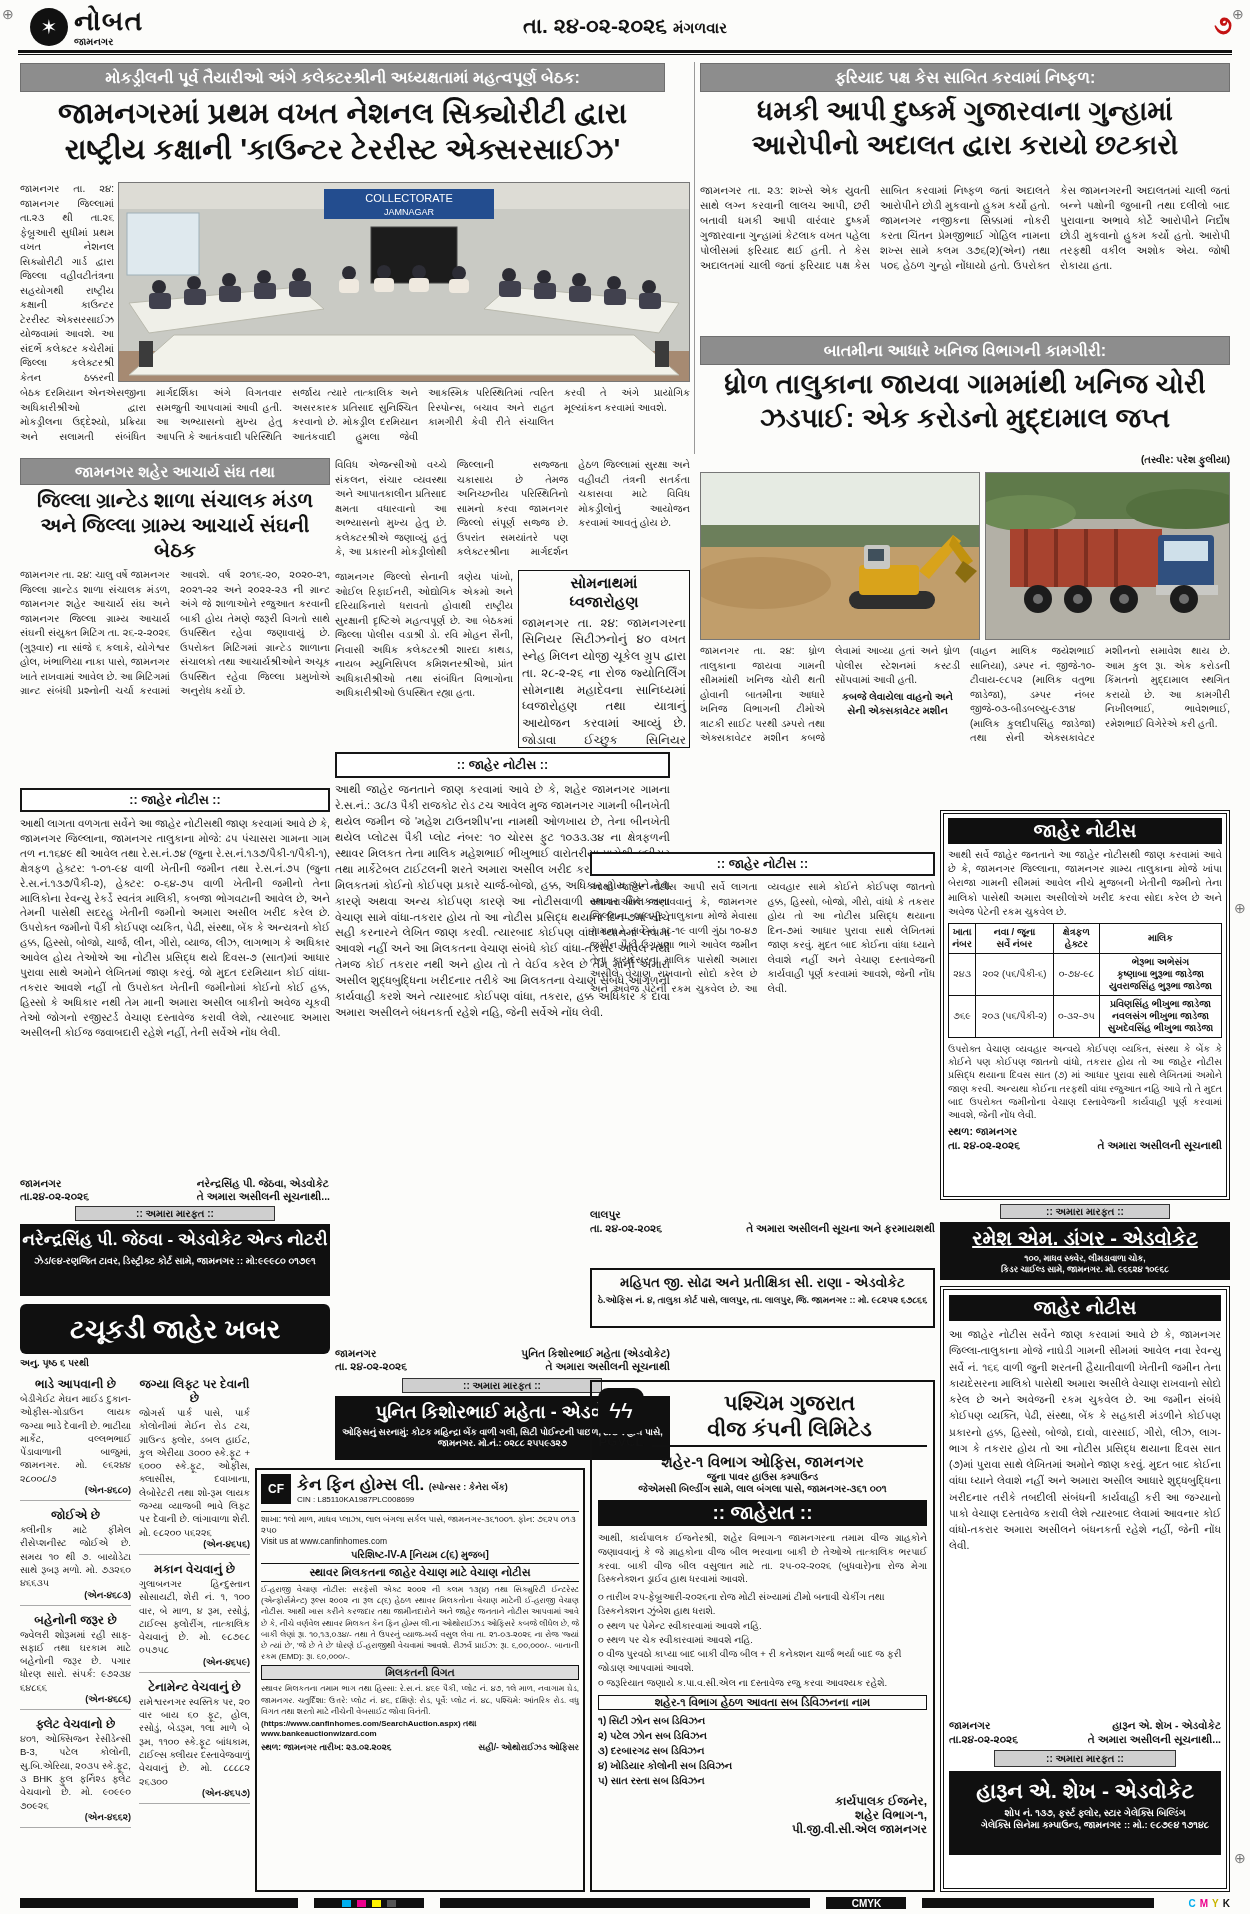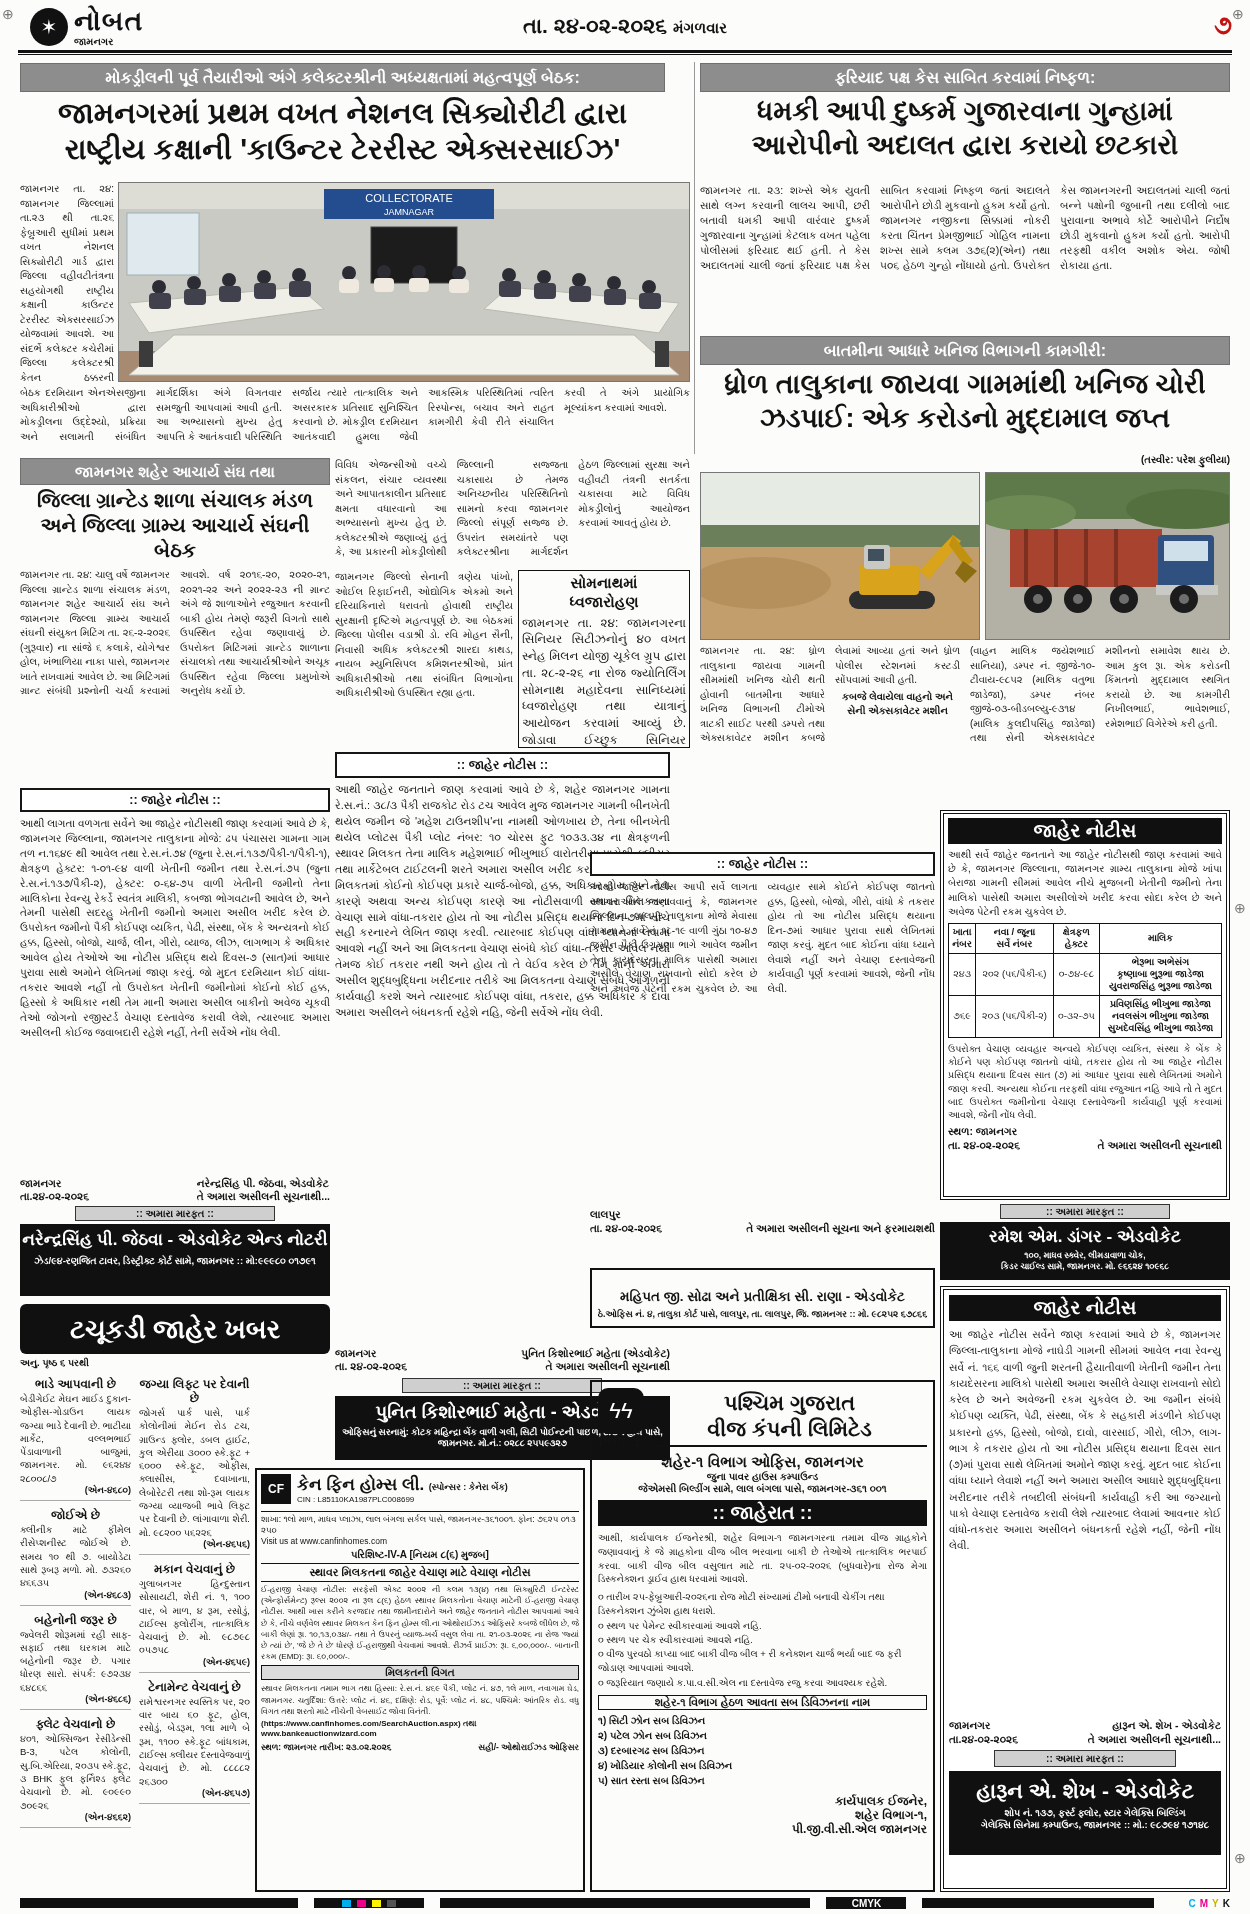--- a/index.html
+++ b/index.html
@@ -276,21 +276,21 @@
   </div>
 
   <div class="blk lbl" style="left:590px;top:852px;width:345px;height:24px;">:: જાહેર નોટીસ ::</div>
   <div class="blk b10 j c2" style="left:590px;top:880px;width:345px;height:326px;">આથી જાહેર નોટીસ આપી સર્વે લાગતા વળગતાઓને જણાવવાનું કે, જામનગર જિલ્લાના, લાલપુર તાલુકાના મોજે મેવાસા ગામના રે. સર્વે નં. ૧૮-૧૯ વાળી ગુંઠા ૧૦-૪૭ જમીન પૈકી ઉગમણા ભાગે આવેલ જમીન તેના કાયદેસરના માલિક પાસેથી અમારા અસીલે વેચાણ રાખવાનો સોદો કરેલ છે અને અવેજ પેટેની રકમ ચુકવેલ છે. આ વ્યવહાર સામે કોઈને કોઈપણ જાતનો હક્ક, હિસ્સો, બોજો, ગીરો, વાંધો કે તકરાર હોય તો આ નોટીસ પ્રસિદ્ધ થયાના દિન-૭માં આધાર પુરાવા સાથે લેખિતમાં જાણ કરવું. મુદત બાદ કોઈના વાંધા ધ્યાને લેવાશે નહીં અને વેચાણ દસ્તાવેજની કાર્યવાહી પૂર્ણ કરવામાં આવશે, જેની નોંધ લેવી.</div>
   <div class="blk" style="left:590px;top:1208px;width:345px;height:56px;">
     <div class="sig">
       <span class="pre"><span>લાલપુર</span><br><span>તા. ૨૪-૦૨-૨૦૨૬</span></span>
       <span>તે અમારા અસીલની સૂચના અને ફરમાયશથી</span>
     </div>
   </div>
-  <div class="blk" style="left:590px;top:1268px;width:345px;height:60px;border:2px solid #111;text-align:center;padding-top:19px;">
+  <div class="blk" style="left:590px;top:1268px;width:345px;height:60px;border:2px solid #111;text-align:center;padding-top:5px;">
     <div style="font-size:13.5px;font-weight:800;">મહિપત જી. સોઢા અને પ્રતીક્ષિકા સી. રાણા - એડવોકેટ</div>
     <div style="font-size:9px;font-weight:700;margin-top:4px;">ઠે.ઓફિસ નં. ૪, તાલુકા કોર્ટ પાસે, લાલપુર, તા. લાલપુર, જિ. જામનગર :: મો. ૯૮૨૫૨ ૬૭૮૬૬</div>
   </div>
 
   <div class="blk" style="left:590px;top:1380px;width:345px;height:512px;border:2px solid #111;padding:6px;">
     <div style="display:flex;gap:8px;align-items:center;">
       <span style="display:flex;flex-direction:column;align-items:center;">
         <span style="width:46px;height:46px;background:#101010;border-radius:10px;color:#fff;display:flex;align-items:center;justify-content:center;font-size:22px;">ϟϟ</span>
         <span style="font-weight:800;font-size:13px;">PGVCL</span>
       </span>
@@ -357,21 +357,21 @@
       </tbody>
     </table>
     <div class="j" style="font-size:9.5px;line-height:1.4;margin-top:4px;">ઉપરોક્ત વેચાણ વ્યવહાર અન્વયે કોઈપણ વ્યકિત, સંસ્થા કે બેંક કે કોઈને પણ કોઈપણ જાતનો વાંધો, તકરાર હોય તો આ જાહેર નોટીસ પ્રસિદ્ધ થયાના દિવસ સાત (૭) માં આધાર પુરાવા સાથે લેખિતમાં અમોને જાણ કરવી. અન્યથા કોઈના તરફથી વાંધા રજુઆત નહિ આવે તો તે મુદત બાદ ઉપરોક્ત જમીનોના વેચાણ દસ્તાવેજની કાર્યવાહી પૂર્ણ કરવામાં આવશે, જેની નોંધ લેવી.</div>
     <div class="sig" style="margin-top:4px;">
       <span class="pre"><span>સ્થળ: જામનગર</span><br><span>તા. ૨૪-૦૨-૨૦૨૬</span></span>
       <span>તે અમારા અસીલની સૂચનાથી</span>
     </div>
   </div>
   <div class="blk via" style="left:1000px;top:1204px;width:170px;height:15px;">:: અમારા મારફત ::</div>
   <div class="blk blackbox" style="left:940px;top:1222px;width:290px;height:58px;padding-top:5px;">
-    <div style="font-size:17px;font-weight:800;">રમેશ એમ. ડાંગર - એડવોકેટ</div>
+    <div style="font-size:20px;font-weight:800;text-decoration:underline;">રમેશ એમ. ડાંગર - એડવોકેટ</div>
     <div class="pre" style="font-size:8.5px;font-weight:700;margin-top:3px;">૧૦૦, માધવ સ્ક્વેર, લીમડાવાળા ચોક,
 કિડર ચાઈલ્ડ સામે, જામનગર. મો. ૯૬૬૨૪ ૧૦૯૬૮</div>
   </div>
 
   <div class="blk dbox" style="left:940px;top:1286px;width:290px;height:606px;padding:5px;">
     <div class="banner" style="font-size:19px;padding:2px 0;">જાહેર નોટીસ</div>
     <div class="j" style="font-size:10.5px;line-height:1.55;margin:5px 0;height:388px;overflow:hidden;">આ જાહેર નોટીસ સર્વેને જાણ કરવામાં આવે છે કે, જામનગર જિલ્લા-તાલુકાના મોજે નાઘેડી ગામની સીમમાં આવેલ નવા રેવન્યુ સર્વે નં. ૧૬૬ વાળી જુની શરતની હૈયાતીવાળી ખેતીની જમીન તેના કાયદેસરના માલિકો પાસેથી અમારા અસીલે વેચાણ રાખવાનો સોદો કરેલ છે અને અવેજની રકમ ચુકવેલ છે. આ જમીન સંબંધે કોઈપણ વ્યક્તિ, પેઢી, સંસ્થા, બેંક કે સહકારી મંડળીને કોઈપણ પ્રકારનો હક્ક, હિસ્સો, બોજો, દાવો, વારસાઈ, ગીરો, લીઝ, લાગ-ભાગ કે તકરાર હોય તો આ નોટીસ પ્રસિદ્ધ થયાના દિવસ સાત (૭)માં પુરાવા સાથે લેખિતમાં અમોને જાણ કરવું. મુદત બાદ કોઈના વાંધા ધ્યાને લેવાશે નહીં અને અમારા અસીલ આધારે શુદ્ધબુદ્ધિના ખરીદનાર તરીકે તબદીલી સંબંધની કાર્યવાહી કરી આ જગ્યાનો પાકો વેચાણ દસ્તાવેજ કરાવી લેશે ત્યારબાદ લેવામાં આવનાર કોઈ વાંધો-તકરાર અમારા અસીલને બંધનકર્તા રહેશે નહીં, જેની નોંધ લેવી.</div>
     <div class="sig" style="margin:4px 0;">
       <span class="pre"><span>જામનગર</span><br><span>તા.૨૪-૦૨-૨૦૨૬</span></span>
       <span class="pre" style="text-align:right;"><span>હારૂન એ. શેખ - એડવોકેટ</span><br><span>તે અમારા અસીલની સૂચનાથી...</span></span>

